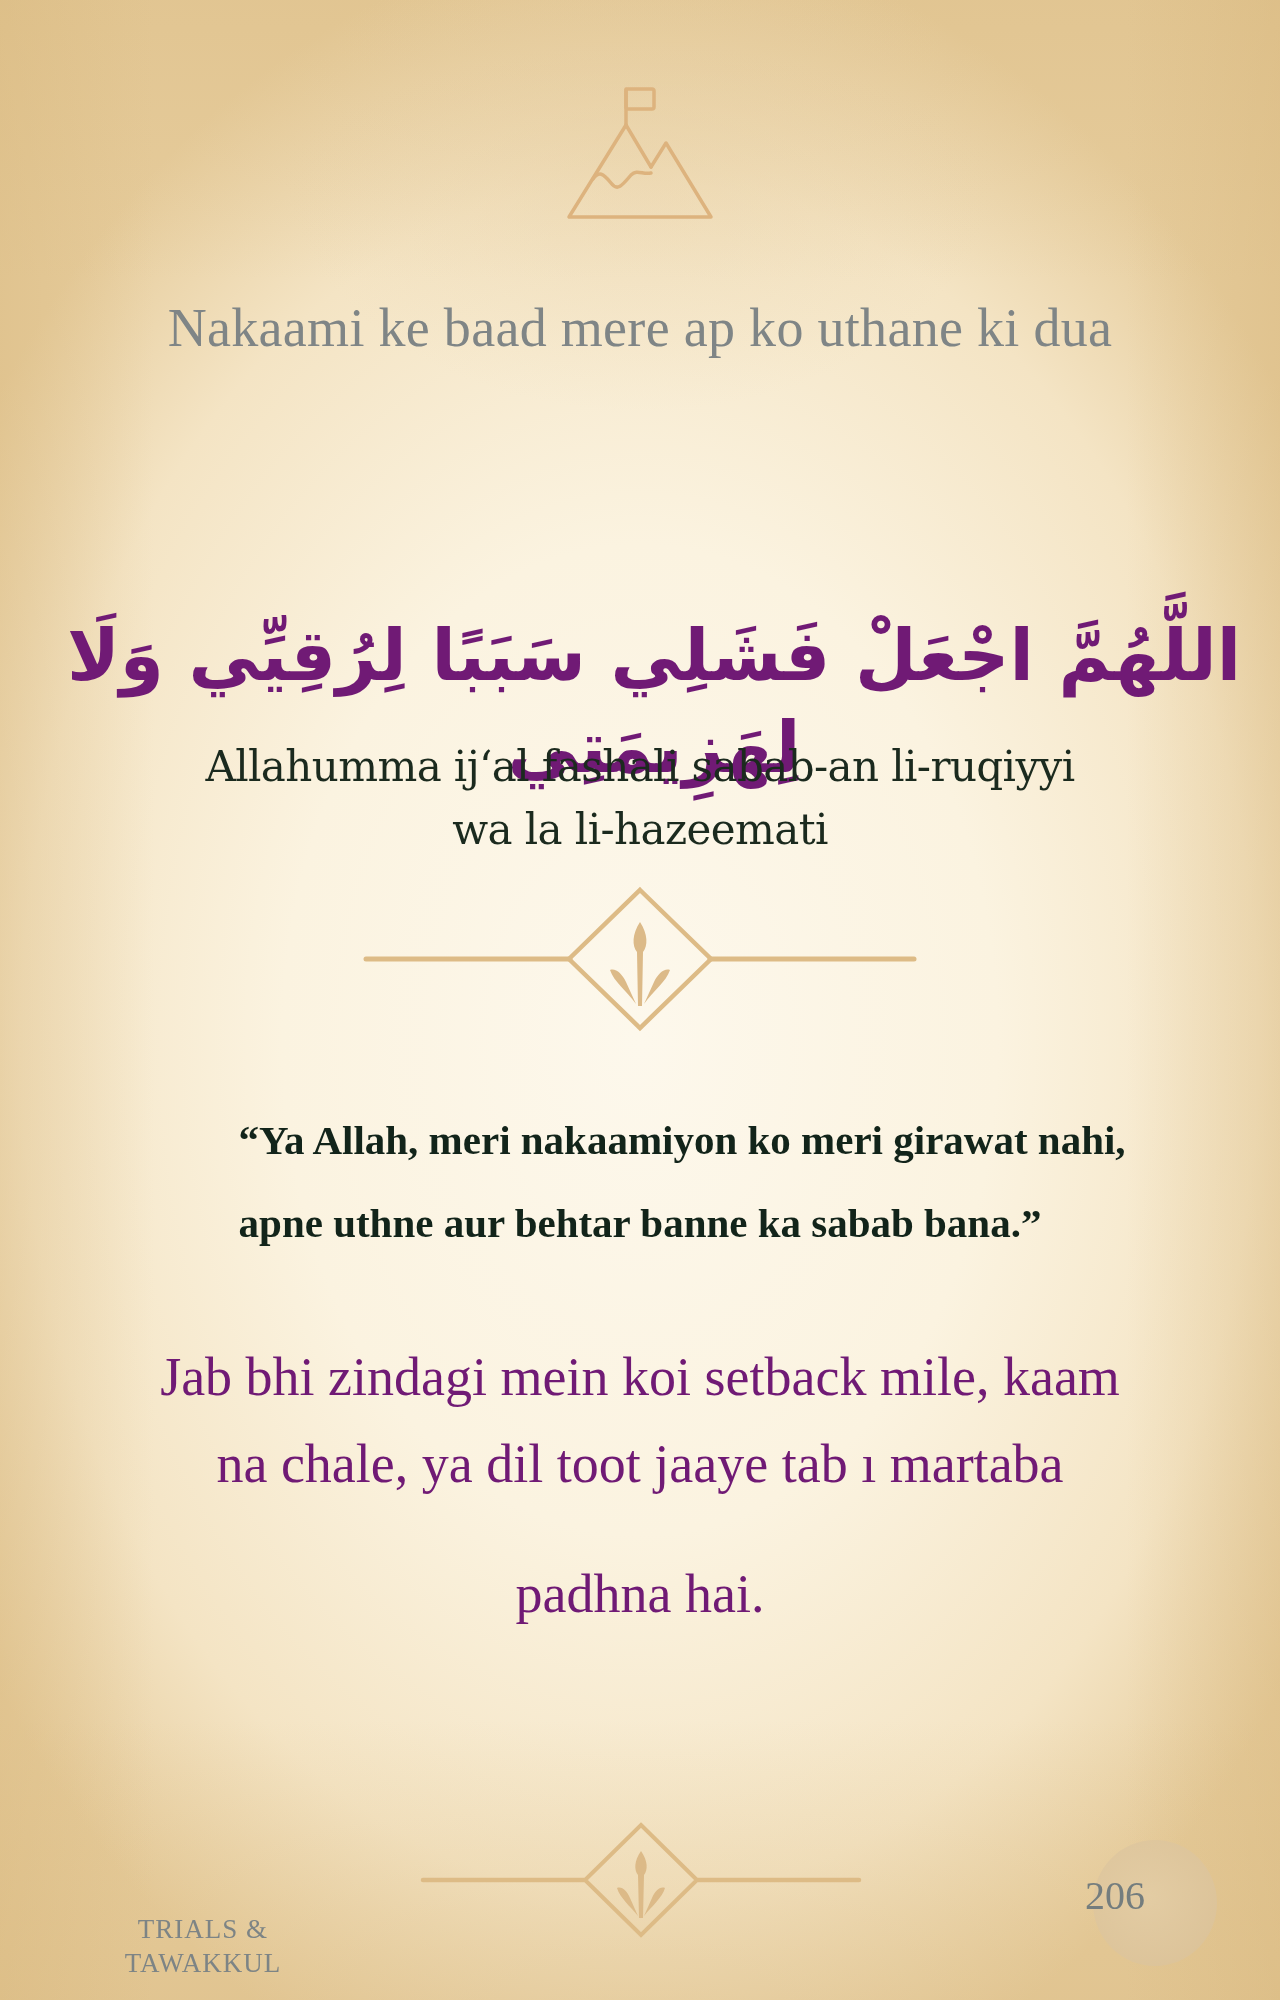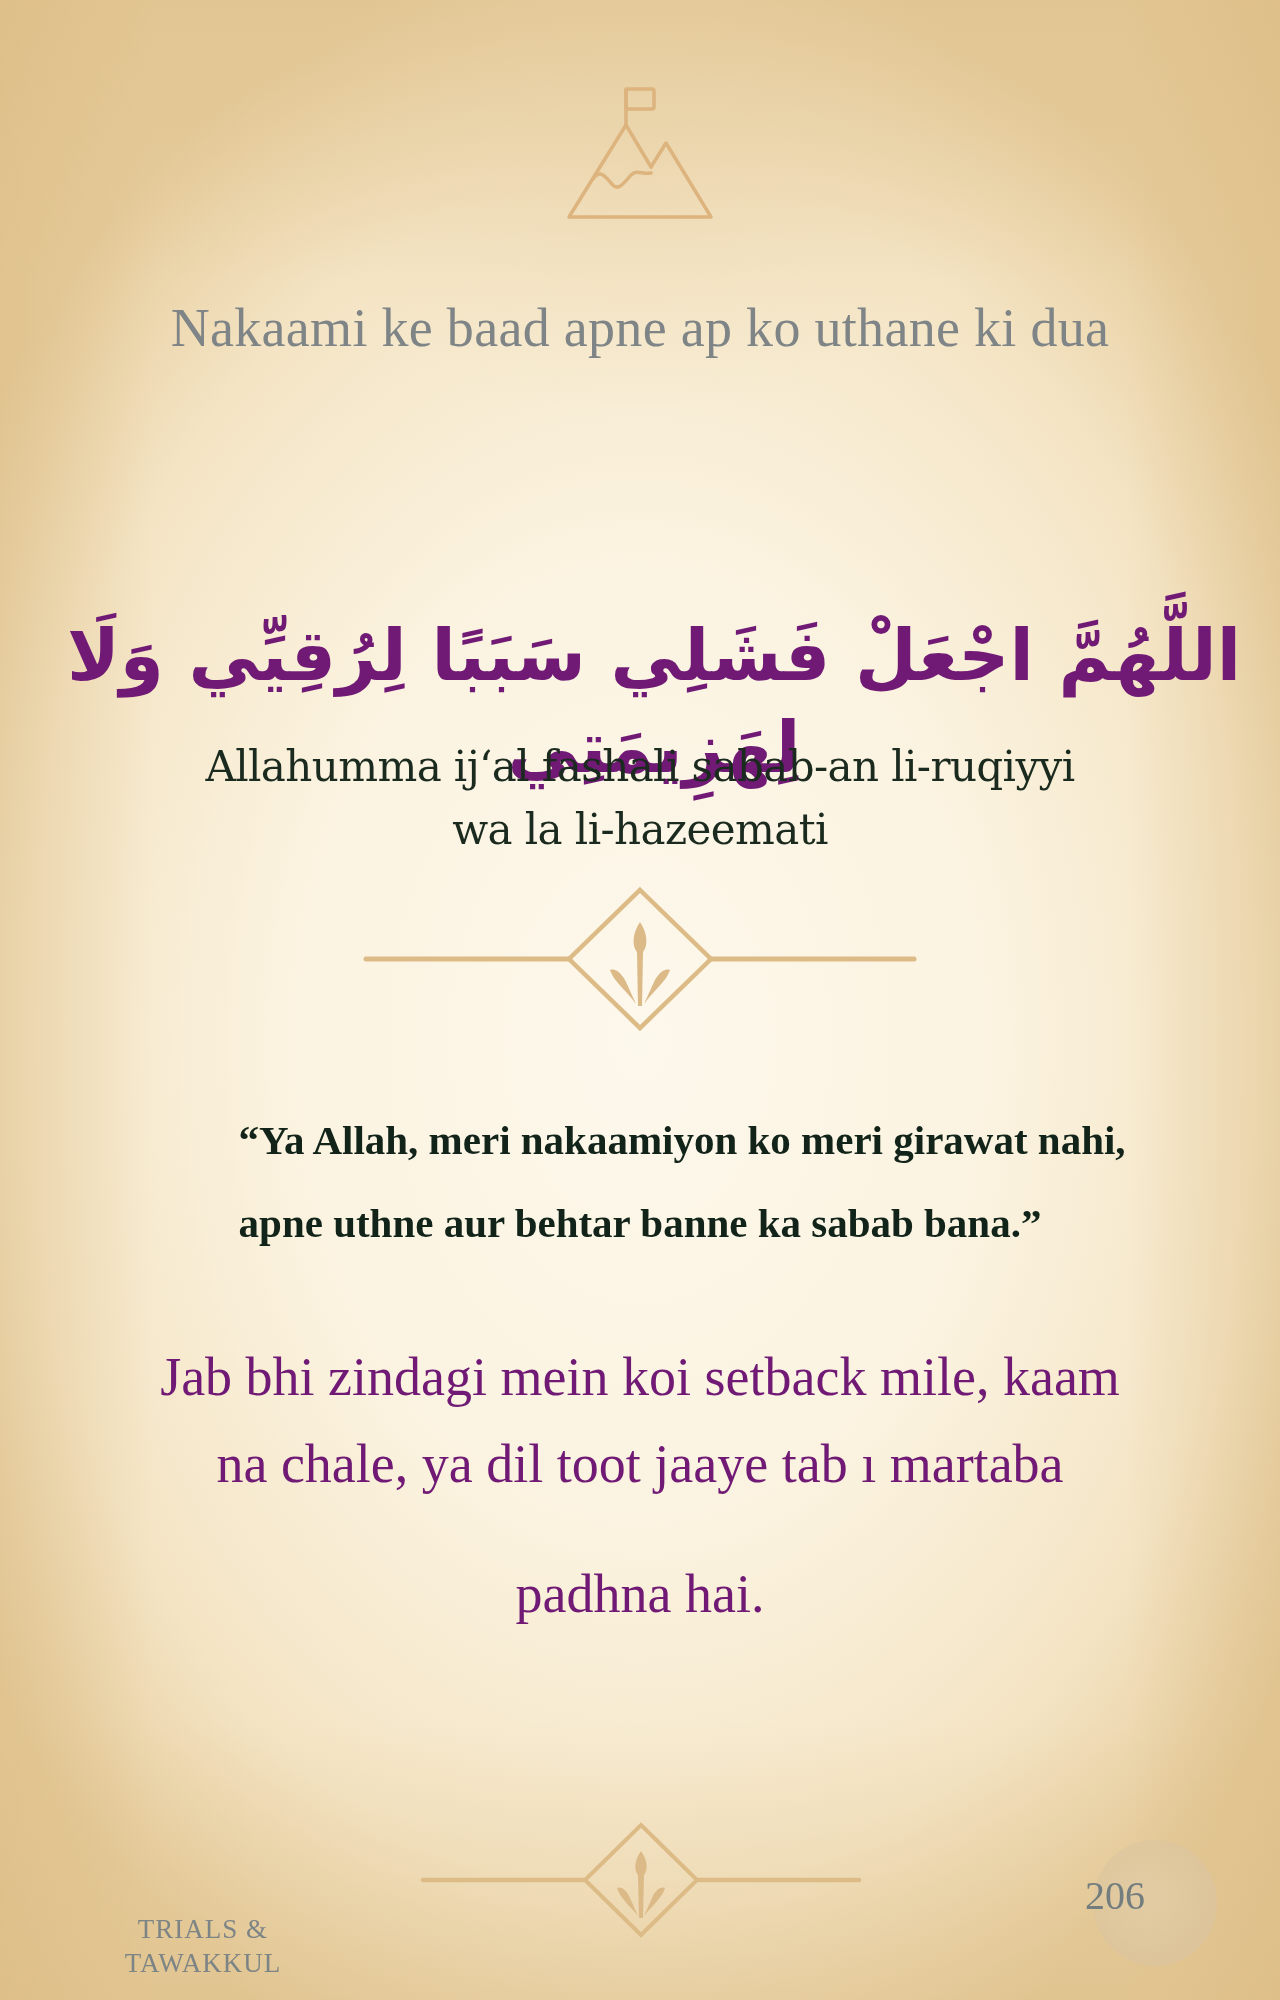--- a/index.html
+++ b/index.html
@@ -77,21 +77,21 @@
 <div class="vignette"></div>
 
 <svg class="abs mountain" viewBox="0 0 150 136" fill="none" stroke="#ddb37e" stroke-width="3.5" stroke-linejoin="round" stroke-linecap="round">
   <rect x="61" y="4" width="28" height="20" rx="2"></rect>
   <line x1="61" y1="4" x2="61" y2="40"></line>
   <path d="M61 40 L4 132 L146 132 L101 58 L86 82"></path>
   <path d="M61 40 L86 82"></path>
   <path d="M28 94 C34 86, 38 88, 46 98 C52 106, 56 102, 66 90 C72 84, 78 90, 86 88"></path>
 </svg>
 
-<div class="abs center-x title">Nakaami ke baad apne ap ko uthane ki dua</div>
+<div class="abs center-x title">Nakaami ke baad mere ap ko uthane ki dua</div>
 
 <div class="abs center-x arabic">اللَّهُمَّ اجْعَلْ فَشَلِي سَبَبًا لِرُقِيِّي وَلَا لِهَزِيمَتِي</div>
 
 <div class="abs center-x translit l1">Allahumma ij‘al fashali sabab-an li-ruqiyyi</div>
 <div class="abs center-x translit l2">wa la li-hazeemati</div>
 
 <svg class="abs divider" viewBox="0 0 560 146">
   <g stroke="#ddbb86" stroke-width="5" stroke-linecap="round" fill="none">
     <line x1="6" y1="73" x2="210" y2="73"></line>
     <line x1="350" y1="73" x2="554" y2="73"></line>

